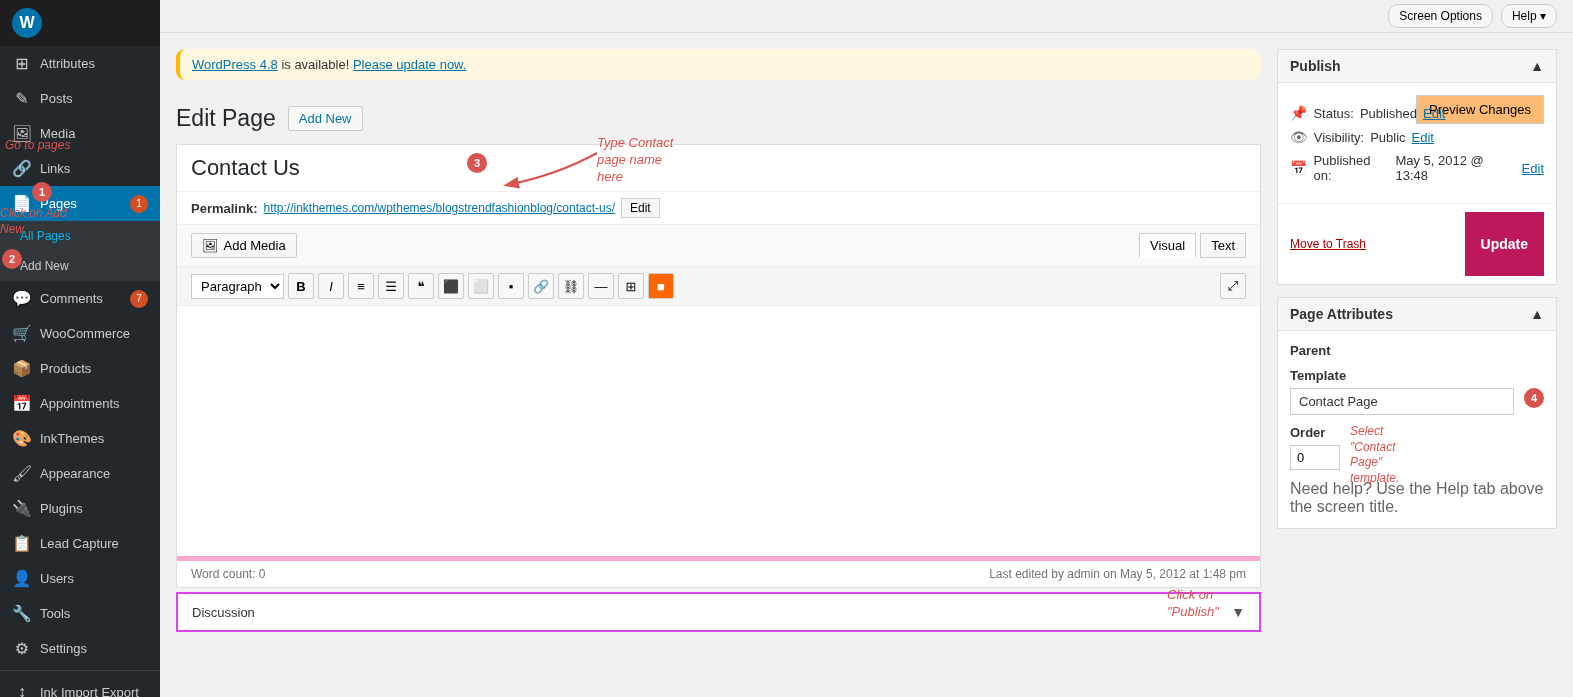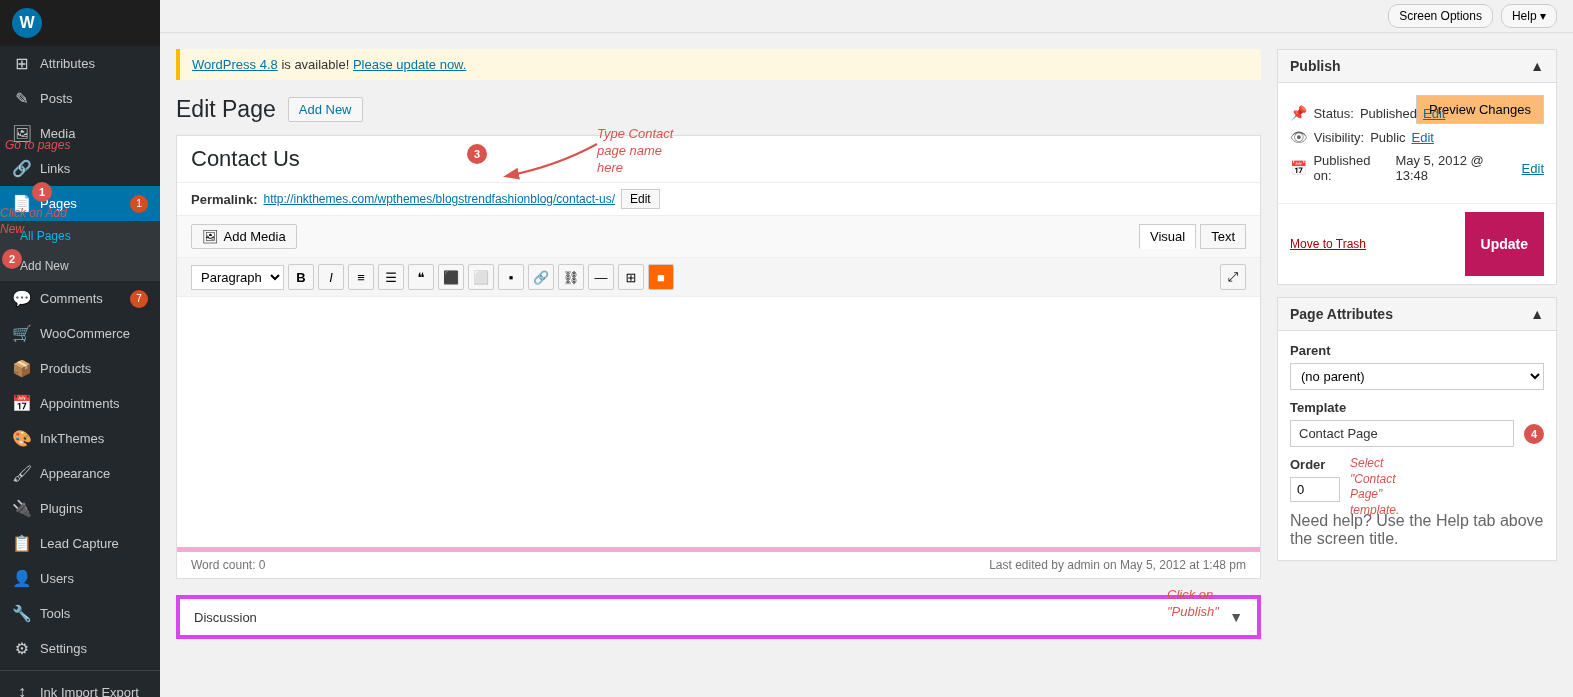--- a/index.html
+++ b/index.html
@@ -47,21 +47,21 @@
       background: #f7f7f7; border: 1px solid #ccc; padding: 4px 10px; cursor: pointer; font-size: 12px; border-radius: 10px;
     }
 
     
     #content {
       flex: 1; overflow-y: auto; padding: 16px; display: flex; gap: 16px; background: #f1f1f1;
     }
 
     
     .notice-bar {
-      background: #fff8e1; border-left: 4px solid #ffb900; padding: 8px 12px; margin-bottom: 16px; font-size: 13px;
+      background: #fff8e1; border-left: 4px solid #ffb900; padding: 8px 12px; margin-bottom: 25px; font-size: 13px; border-radius: 9px;
     }
     .notice-bar a { color: #0073aa; text-decoration: underline; }
 
     
     #editor-panel { flex: 1; display: flex; flex-direction: column; gap: 0; }
 
     .page-title-row { display: flex; align-items: center; gap: 12px; margin-bottom: 12px; }
     .page-heading { font-size: 23px; font-weight: 400; color: #23282d; }
     .add-new-btn {
       background: #f7f7f7; border: 1px solid #ccc; padding: 4px 10px; cursor: pointer; font-size: 13px; border-radius: 2px; color: #0073aa;
@@ -89,21 +89,21 @@
     .toolbar { padding: 6px 14px; background: #f5f5f5; border-bottom: 1px solid #eee; display: flex; align-items: center; gap: 4px; flex-wrap: wrap; }
     .toolbar select { padding: 3px 5px; border: 1px solid #ccc; font-size: 13px; background: #fff; }
     .toolbar-btn { width: 26px; height: 26px; background: #f7f7f7; border: 1px solid #ccc; cursor: pointer; font-size: 13px; display: flex; align-items: center; justify-content: center; border-radius: 2px; }
 
     .editor-body { background: #fff; min-height: 250px; padding: 10px 14px; border: none; outline: none; font-size: 14px; flex: 1; }
 
     .word-count-bar { background: #fff; border-top: 5px solid #f9a8d4; padding: 6px 14px; display: flex; justify-content: space-between; font-size: 12px; color: #737373; }
 
     
     .discussion-bar {
-      background: #fff; border: 4px solid #d946ef; padding: 10px 14px; display: flex; justify-content: space-between; align-items: center; margin-top: 16px; cursor: pointer;
+      background: #fff; border: 2px solid #d946ef; padding: 10px 14px; display: flex; justify-content: space-between; align-items: center; margin-top: 4px; cursor: pointer;
     }
     .discussion-bar .chevron { font-size: 14px; color: #555; }
 
     
     #sidebar-panel { width: 280px; display: flex; flex-direction: column; gap: 0; }
 
     .panel-box { background: #fff; border: 1px solid #ddd; margin-bottom: 12px; }
     .panel-box-header { background: #f5f5f5; border-bottom: 1px solid #ddd; padding: 8px 12px; display: flex; justify-content: space-between; align-items: center; font-weight: bold; font-size: 14px; }
     .panel-box-body { padding: 12px; }
 
@@ -116,21 +116,21 @@
     .status-row a { color: #0073aa; text-decoration: underline; cursor: pointer; }
 
     .trash-link { color: #a00; text-decoration: underline; font-size: 12px; cursor: pointer; }
 
     .publish-row { display: flex; align-items: center; justify-content: space-between; padding: 8px 12px; border-top: 1px solid #eee; }
     .update-btn { background: #be185d; color: #fff; border: none; padding: 24px 16px; cursor: pointer; font-size: 14px; font-weight: bold; }
 
     .parent-select { width: 100%; padding: 4px 6px; border: 1px solid #ccc; font-size: 13px; background: #fff; }
     .order-input { width: 50px; padding: 4px 6px; border: 1px solid #ccc; font-size: 13px; }
 
-    .template-row { position: relative; display: flex; align-items: center; gap: 6px; }
+    .template-row { position: relative; display: flex; align-items: flex-start; gap: 6px; }
     .template-display { border: 1px solid #ccc; padding: 5px 8px; background: #fff; font-size: 13px; flex: 1; }
 
     .help-text { font-size: 16px; color: #666; margin-top: 8px; }
 
     
     .ann-text {
       position: absolute; color: #d9534f; font-weight: normal; font-size: 13px; font-style: italic; pointer-events: none; z-index: 200; line-height: 1.3;
     }
 
     
@@ -394,23 +394,20 @@
 
       <div class="panel-box">
         <div class="panel-box-header">
           <span>Page Attributes</span>
           <span>▲</span>
         </div>
         <div class="panel-box-body">
 
           <div style="margin-bottom:10px;">
             <div style="font-weight:bold; margin-bottom:5px;">Parent</div>
-            <select class="parent-select">
-              <option>(no parent)</option>
-            </select>
           </div>
 
           <div style="margin-bottom:10px; position:relative;">
             <div style="font-weight:bold; margin-bottom:5px;">Template</div>
             <div class="template-row">
               <div class="template-display">Contact Page</div>
 
               <span class="num-badge" style="position:static; margin-left:4px;">4</span>
             </div>
 

